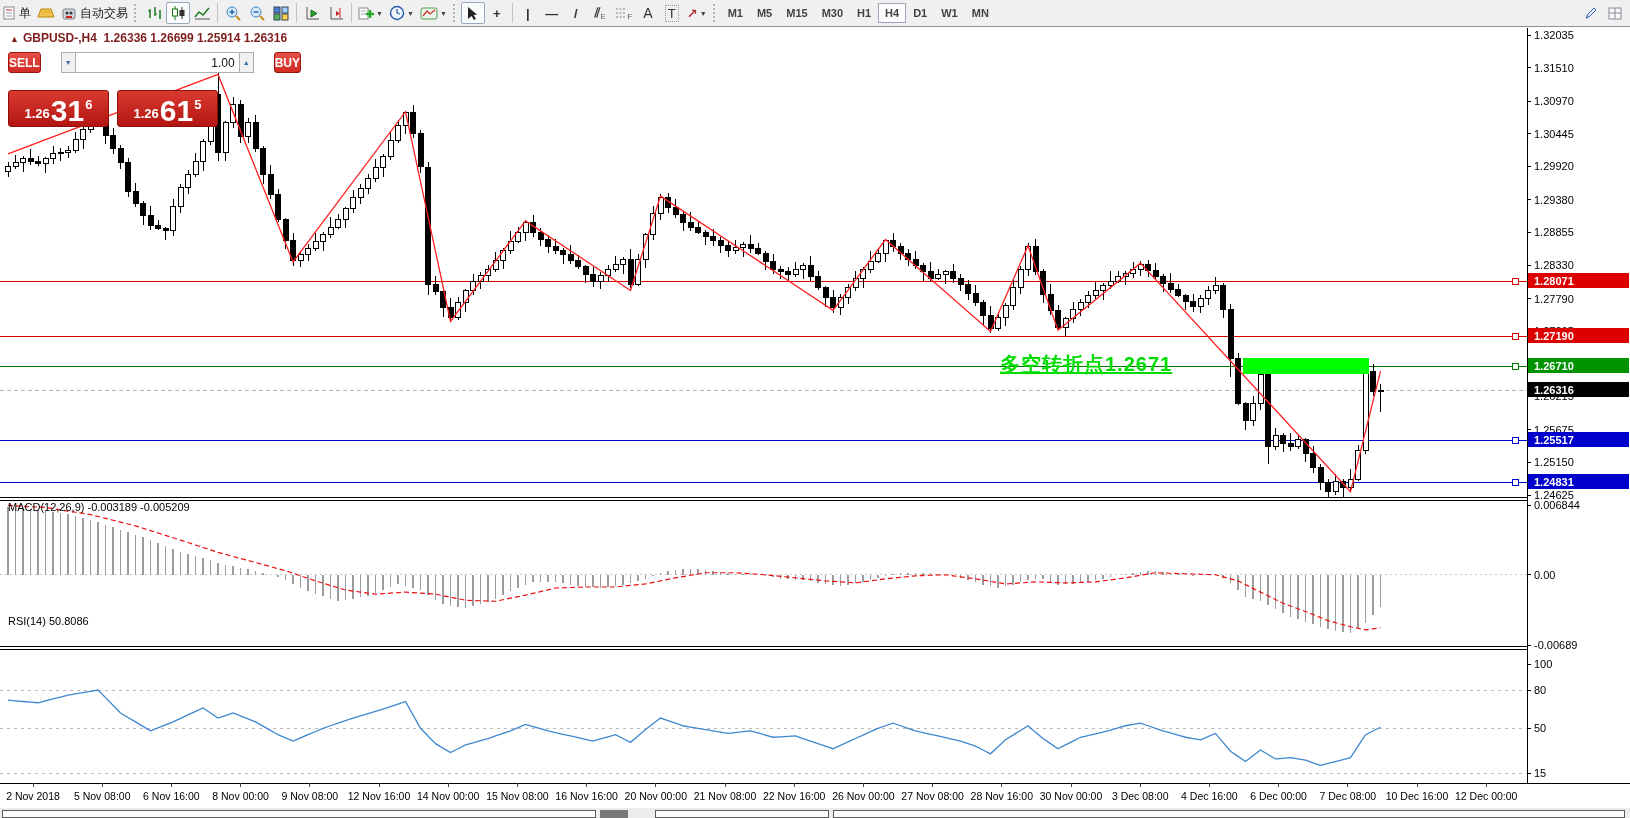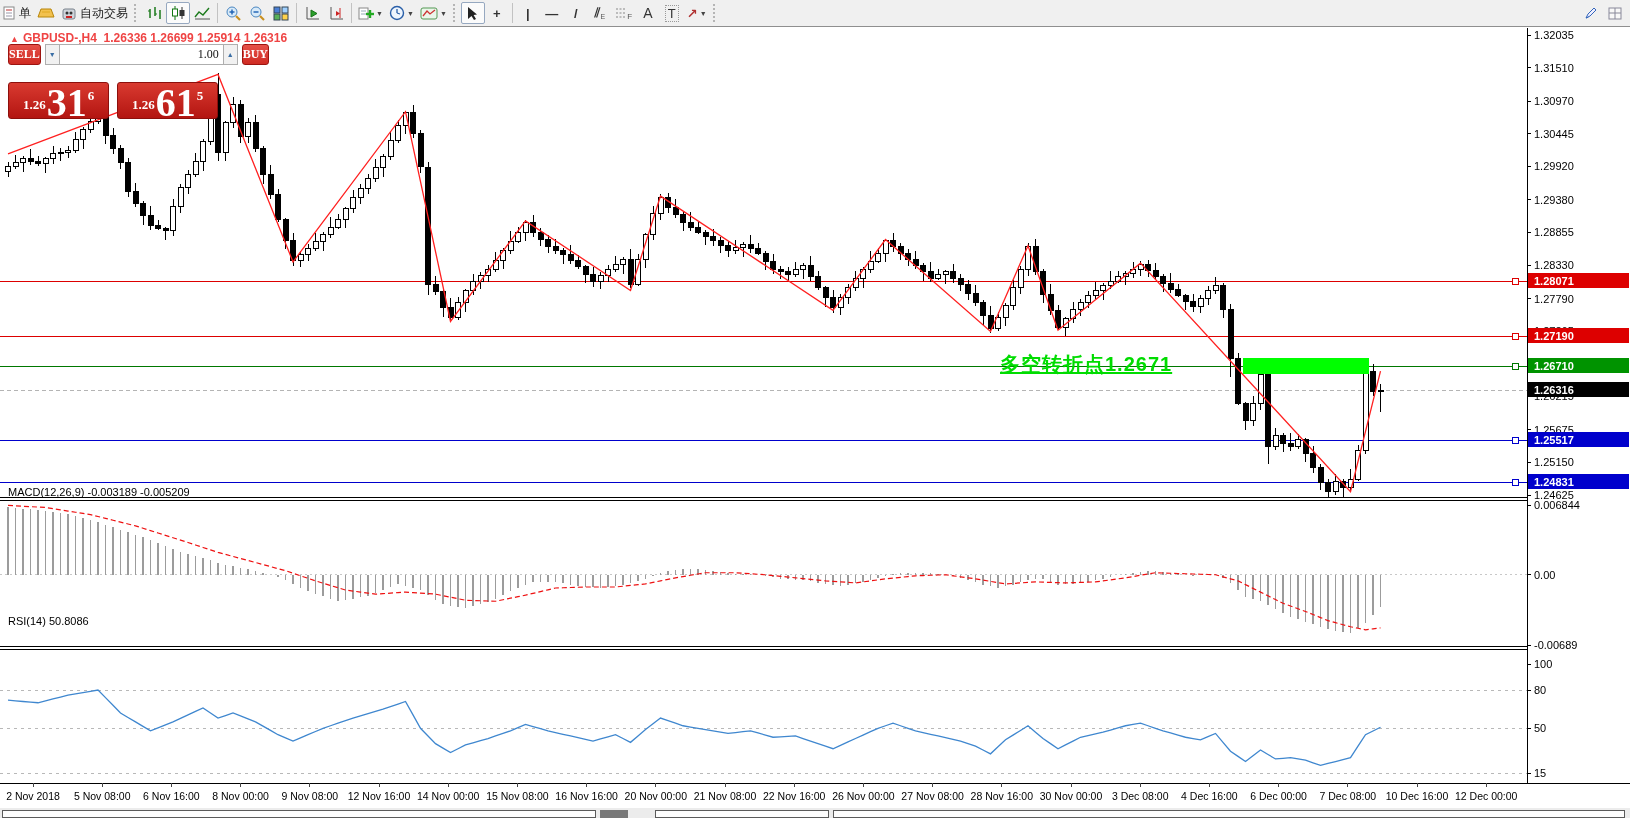--- a/index.html
+++ b/index.html
@@ -14,37 +14,37 @@
   .tbtn .lbl{font-size:12px;color:#222;margin-left:3px;white-space:nowrap;}
   .tsep{width:1px;height:20px;background:#c2c2c2;margin:0 3px;flex:0 0 1px;}
   .thandle{width:3px;height:18px;border-left:2px dotted #b5b5b5;margin:0 3px;flex:0 0 3px;}
   .caret{font-size:7px;color:#444;margin-left:2px;}
   .glyph{font-size:13px;font-weight:700;color:#333;}
   .tf{font-size:11px;font-weight:700;color:#444;height:20px;padding:0 6px;display:flex;align-items:center;
       border:1px solid transparent;box-sizing:border-box;}
   .tf.active{background:#fdfdfd;border:1px solid #9aa7b8;}
   .tb-right{position:absolute;right:3px;top:2px;display:flex;z-index:31;}
   
-  .chart-title{position:absolute;left:10px;top:31px;z-index:20;font-size:12px;font-weight:700;color:#ef4444;}
+  .chart-title{position:absolute;left:10px;top:31px;z-index:20;font-size:12px;font-weight:700;color:#7f1d1d;}
   .chart-title .tri{font-size:9px;margin-right:4px;}
-  .panel{position:absolute;left:8px;top:44px;width:210px;z-index:25;font-family:Liberation Serif, serif;}
+  .panel{position:absolute;left:8px;top:52px;width:210px;z-index:25;}
   .prow1{display:flex;height:21px;}
   .pbtn{width:48px;height:21px;background:linear-gradient(#e65048,#cf2b23);border:1px solid #9d1410;border-radius:3px;
         color:#fff;font-size:12px;font-weight:700;display:flex;align-items:center;justify-content:center;box-sizing:border-box;}
-  .volgrp{display:flex;height:21px;margin:0 4px;flex:1;}
+  .volgrp{display:flex;height:21px;margin:0 20px;flex:1;}
   .spin{width:15px;height:21px;background:#f1f1f1;border:1px solid #aeaeae;display:flex;align-items:center;justify-content:center;
         font-size:7px;color:#3a6ea5;box-sizing:border-box;}
   .vol{flex:1;height:21px;border:1px solid #aeaeae;border-left:none;border-right:none;text-align:right;font-size:12px;
        padding:0 4px;box-sizing:border-box;outline:none;color:#111;font-family:inherit;}
   .prow2{display:flex;margin-top:17px;}
   .pprice{width:101px;height:37px;background:linear-gradient(#d93a30,#b31511);border:1px solid #8d0f0c;border-radius:3px;
           color:#fff;display:flex;align-items:flex-end;justify-content:center;padding-bottom:2px;box-sizing:border-box;}
   .pprice.buy{margin-left:8px;}
   .pp-small{font-size:13px;font-weight:700;margin:0 1px 3px 0;}
-  .pp-big{font-size:40px;font-weight:700;line-height:26px;text-align:right;}
+  .pp-big{font-size:30px;font-weight:700;line-height:26px;text-align:right;}
   .pp-sup{font-size:13px;font-weight:700;margin:0 0 12px 1px;}
   .ind-label{position:absolute;z-index:20;font-size:11px;color:#000;}
   .annotation{position:absolute;z-index:18;font-size:20px;font-weight:700;letter-spacing:1px;}
   .bstrip{position:absolute;left:0;top:808px;width:1630px;height:10px;background:#ececec;z-index:22;}
   .bbox{position:absolute;top:2px;height:8px;background:#fdfdfd;border:1px solid #5a5a5a;box-sizing:border-box;}
   .bdark{position:absolute;top:2px;height:8px;background:#787878;}
   svg#chart{position:absolute;left:0;top:0;z-index:5;}
 </style>
 </head>
 <body>
@@ -201,20 +201,31 @@
         <span class="glyph" style="font-weight:400;font-size:14px">A</span>
       </div>
     <div class="tbtn">
         <span class="glyph" style="border:1px dotted #999;padding:0 2px;font-weight:400">T</span>
       </div>
     <div class="tbtn">
         <span class="glyph" style="color:#b03030">↗</span>
         <span class="caret">▼</span>
       </div>
     <div class="thandle"></div>
+    <div id="tf-group" style="display:flex;align-items:center">
+        <div class="tf">M1</div>
+        <div class="tf">M5</div>
+        <div class="tf">M15</div>
+        <div class="tf">M30</div>
+        <div class="tf">H1</div>
+        <div class="tf active">H4</div>
+        <div class="tf">D1</div>
+        <div class="tf">W1</div>
+        <div class="tf">MN</div>
+      </div>
   </div>
   <div class="tb-right">
     <div class="tbtn">
       <svg width="14" height="14">
           <polygon points="2,12 4,8 10,2 12,4 6,10" fill="#eef" stroke="#3366bb"></polygon>
           <line x1="2" y1="12" x2="4.5" y2="11" stroke="#3366bb"></line>
         </svg>
     </div>
     <div class="tbtn">
       <svg width="14" height="13">
@@ -952,21 +963,21 @@
         <span class="pp-sup">6</span>
       </div>
       <div class="pprice buy">
         <span class="pp-small">1.26</span>
         <span class="pp-big">61</span>
         <span class="pp-sup">5</span>
       </div>
     </div>
   </div>
 
-  <div class="ind-label" style="left:8px;top:486px">MACD(12,26,9) -0.003189 -0.005209</div>
+  <div class="ind-label" style="left:8px;top:501px">MACD(12,26,9) -0.003189 -0.005209</div>
   <div class="ind-label" style="left:8px;top:615px">RSI(14) 50.8086</div>
   <div class="annotation" id="annotation" style="left: 1000px; top: 351px; color: rgb(0, 220, 0); text-decoration: underline;">多空转折点1.2671</div>
 
   <div class="bstrip">
     <div class="bbox" style="left:2px;width:594px"></div>
     <div class="bdark" style="left:600px;width:28px"></div>
     <div class="bbox" style="left:655px;width:174px"></div>
     <div class="bbox" style="left:833px;width:792px"></div>
   </div>
 </div>

